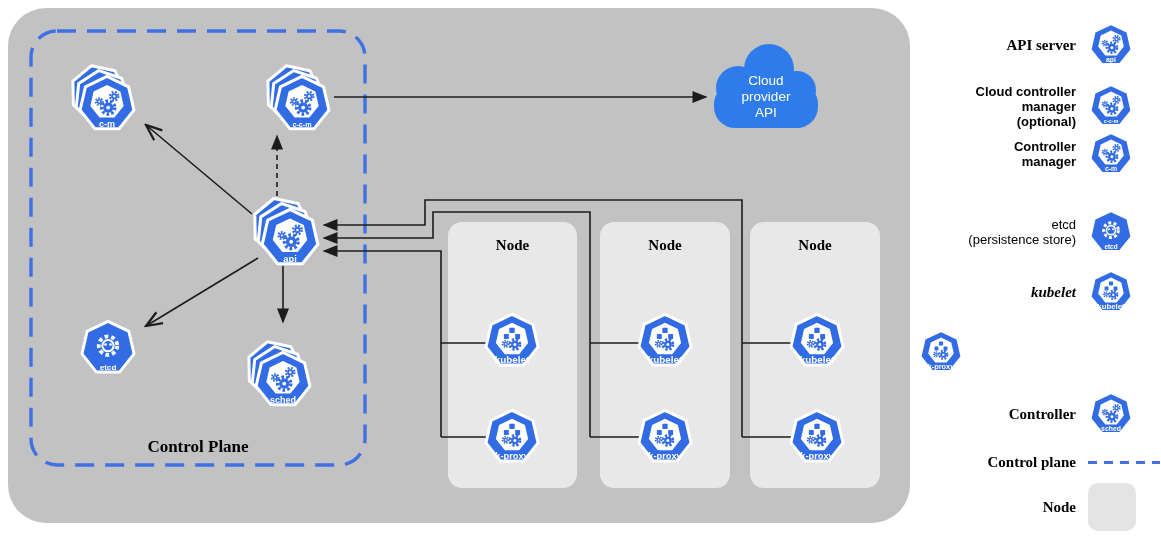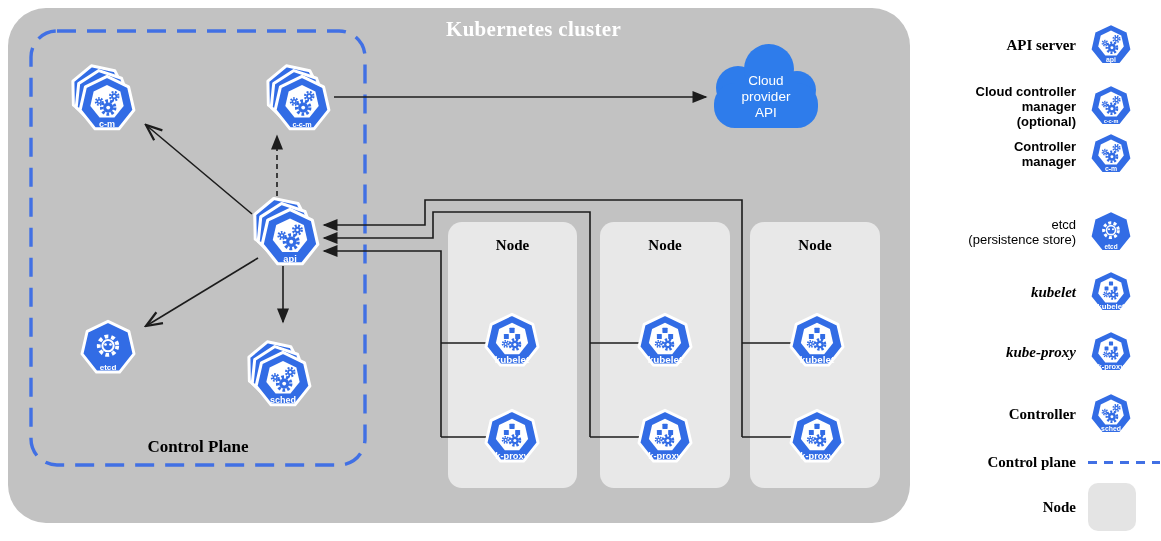--- a/index.html
+++ b/index.html
@@ -32,21 +32,20 @@
   .dash-sample{width:72px;height:3px;background:repeating-linear-gradient(90deg,var(--dash-blue) 0 9px,transparent 9px 16px);}
   .box-sample{width:48px;height:48px;border-radius:10px;background:var(--swatch-gray);}
 </style>
 </head>
 <body>
 
 <div class="stage">
 
   <div class="outer-box"></div>
 
-  <div class="cluster-title">Kubernetes cluster</div>
 
   <div class="node-box" style="left:448px;width:129px;">
     <div class="node-label">Node</div>
   </div>
   <div class="node-box" style="left:600px;width:130px;">
     <div class="node-label">Node</div>
   </div>
   <div class="node-box" style="left:750px;width:130px;">
     <div class="node-label">Node</div>
   </div>
@@ -474,23 +473,20 @@
     <circle r="5.2" fill="none" stroke="#326ce5" stroke-width="3" stroke-dasharray="2.4 2"></circle>
     <circle r="3.8" fill="#326ce5"></circle>
                 <circle r="1.5" fill="#fff"></circle>
               </g>
     <text x="0" y="38" text-anchor="middle" font-size="17" font-weight="bold" fill="#fff" font-family="&quot;Liberation Sans&quot;,sans-serif">kubelet</text>
             </g>
           </svg>
         </div>
       </div>
       <div class="legend-row" style="top: 320px;">
-        <div class="legend-label serif-bold-italic">
-          <div>kube-proxy</div>
-        </div>
         <div class="legend-swatch">
           <svg width="46" height="46" viewBox="-50 -50 100 100">
             <g>
               <polygon points="0.00,-46.00 35.96,-28.68 44.85,10.24 19.96,41.44 -19.96,41.44 -44.85,10.24 -35.96,-28.68" fill="#326ce5" stroke="#fff" stroke-width="5" stroke-linejoin="round"></polygon>
               <polygon points="0.00,-28.50 22.28,-17.77 27.79,6.34 12.37,25.68 -12.37,25.68 -27.79,6.34 -22.28,-17.77" fill="#fff" transform="translate(0,-3)"></polygon>
     <rect x="-4.5" y="-23" width="9" height="9" rx="1" fill="#326ce5"></rect>
     <rect x="-14" y="-12" width="8.5" height="8.5" rx="1" fill="#326ce5"></rect>
     <rect x="5.5" y="-12" width="8.5" height="8.5" rx="1" fill="#326ce5"></rect>
     <g transform="translate(5 6)">
     <circle r="8.5" fill="none" stroke="#326ce5" stroke-width="5" stroke-dasharray="3.8 3"></circle>

